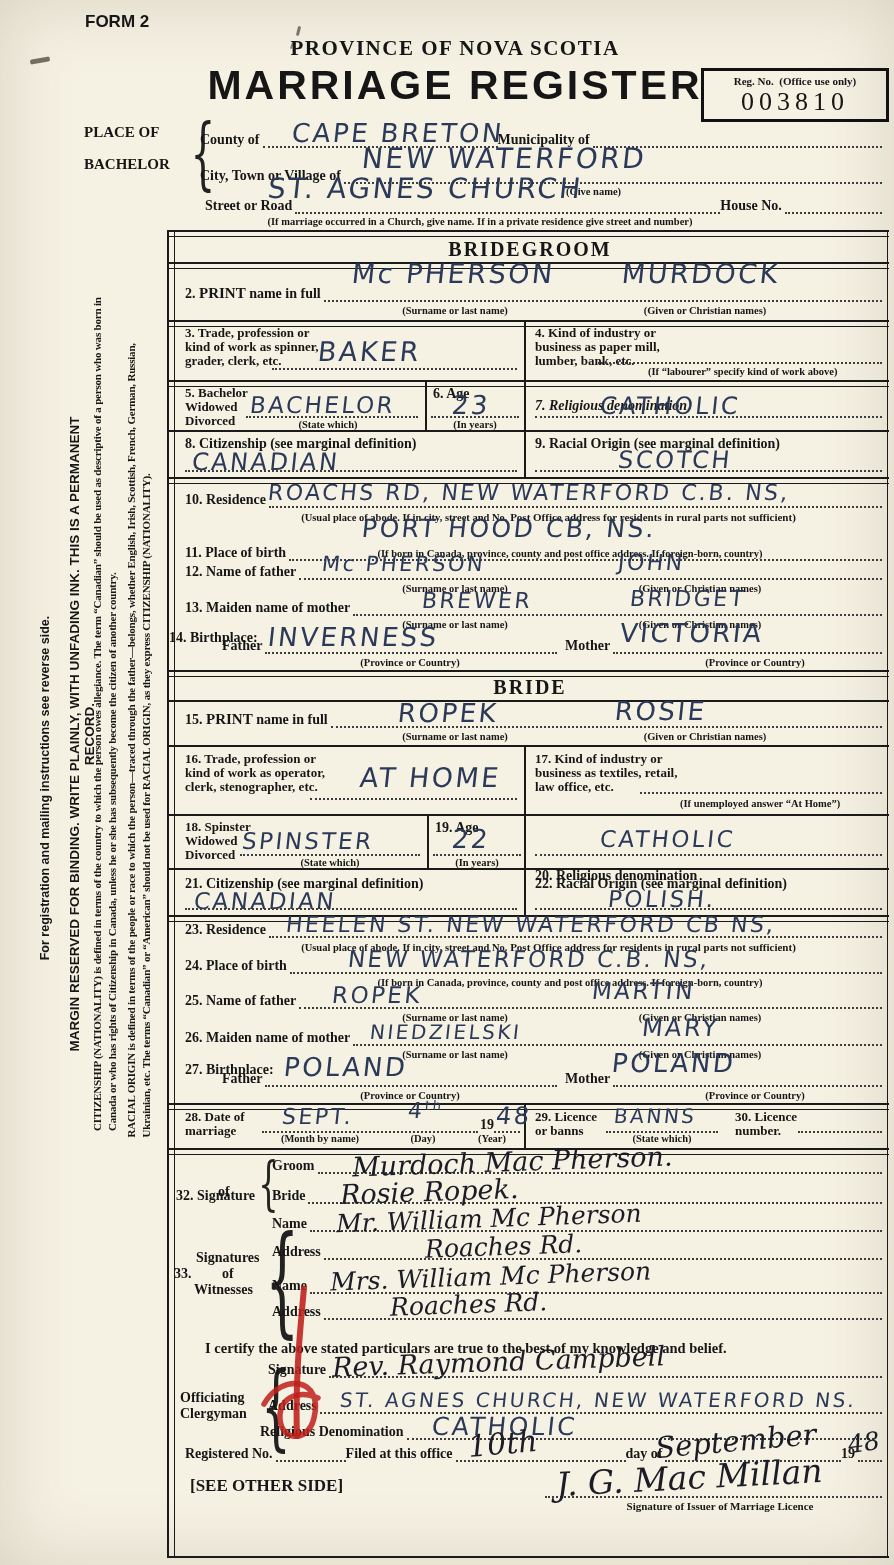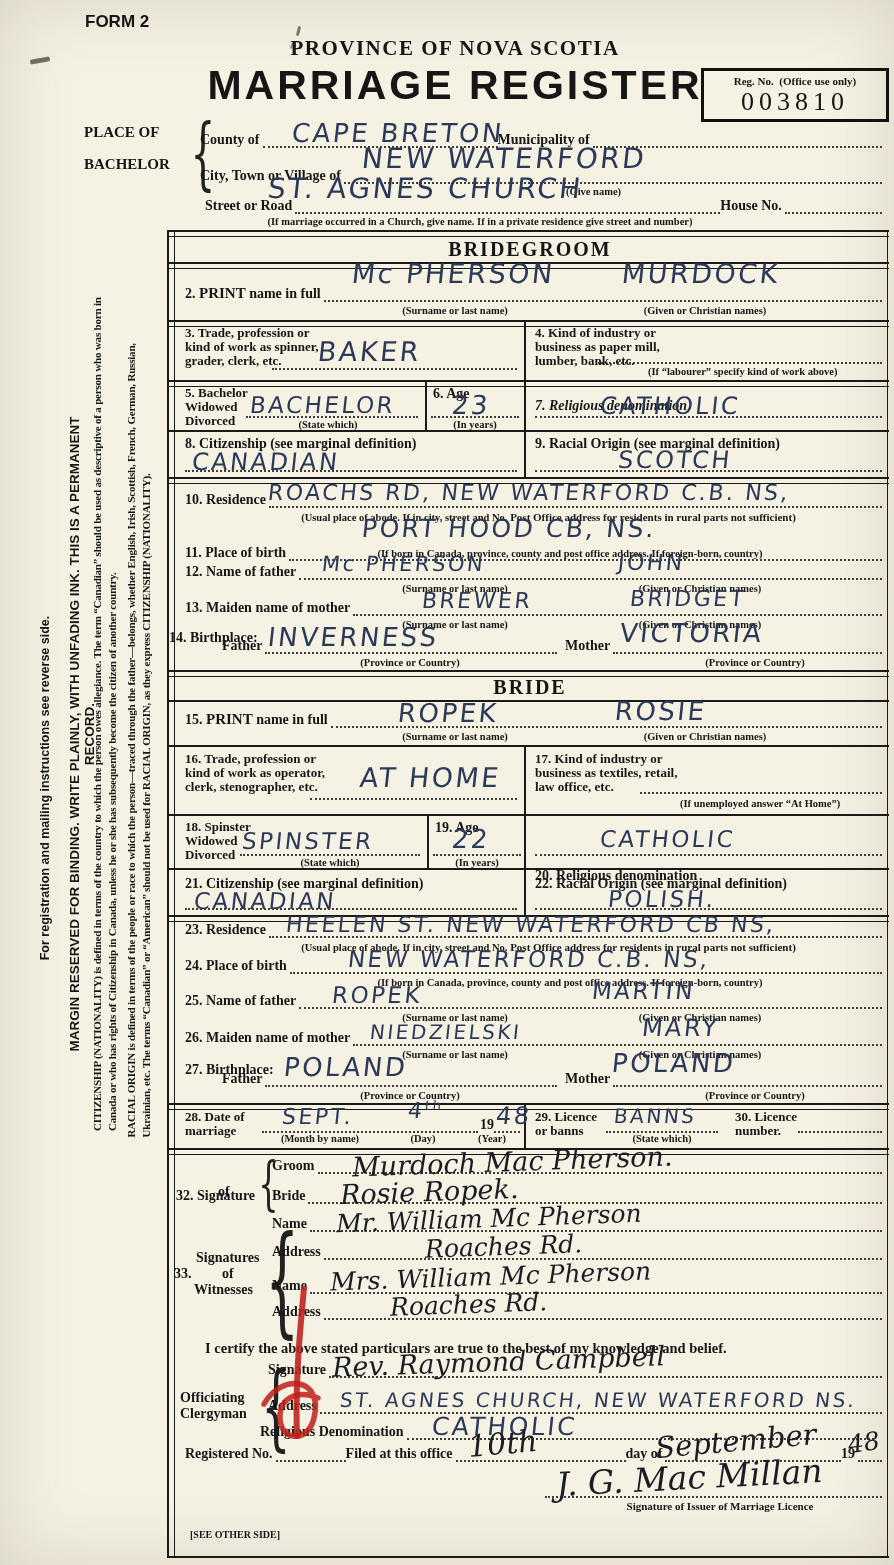--- a/index.html
+++ b/index.html
@@ -370,15 +370,15 @@
     <span class="fill"></span>
     <span class="lbl">19</span>
     <span class="fill" style="flex:0 0 24px;"></span>
   </div>
   <span class="script" style="left:468px;top:1426px;font-size:30px;transform:rotate(-5deg);">10th</span>
   <span class="script" style="left:655px;top:1424px;font-size:29px;transform:rotate(-5deg);">September</span>
   <span class="script" style="left:848px;top:1428px;font-size:25px;transform:rotate(-8deg);">48</span>
   <i class="dot" style="left:545px;top:1482px;width:337px;height:14px;"></i>
   <span class="script" style="left:556px;top:1458px;font-size:33px;transform:rotate(-3deg);">J. G. Mac Millan</span>
   <div class="abs capc" style="left:590px;top:1500px;width:260px;font-size:11px;">Signature of Issuer of Marriage Licence</div>
-  <div class="abs lbl" style="left:190px;top:1529px;font-size:10px;">[SEE OTHER SIDE]</div>
+  <div class="abs lbl" style="left:190px;top:1476px;font-size:17px;">[SEE OTHER SIDE]</div>
 
 </div>
 
 </body></html>

